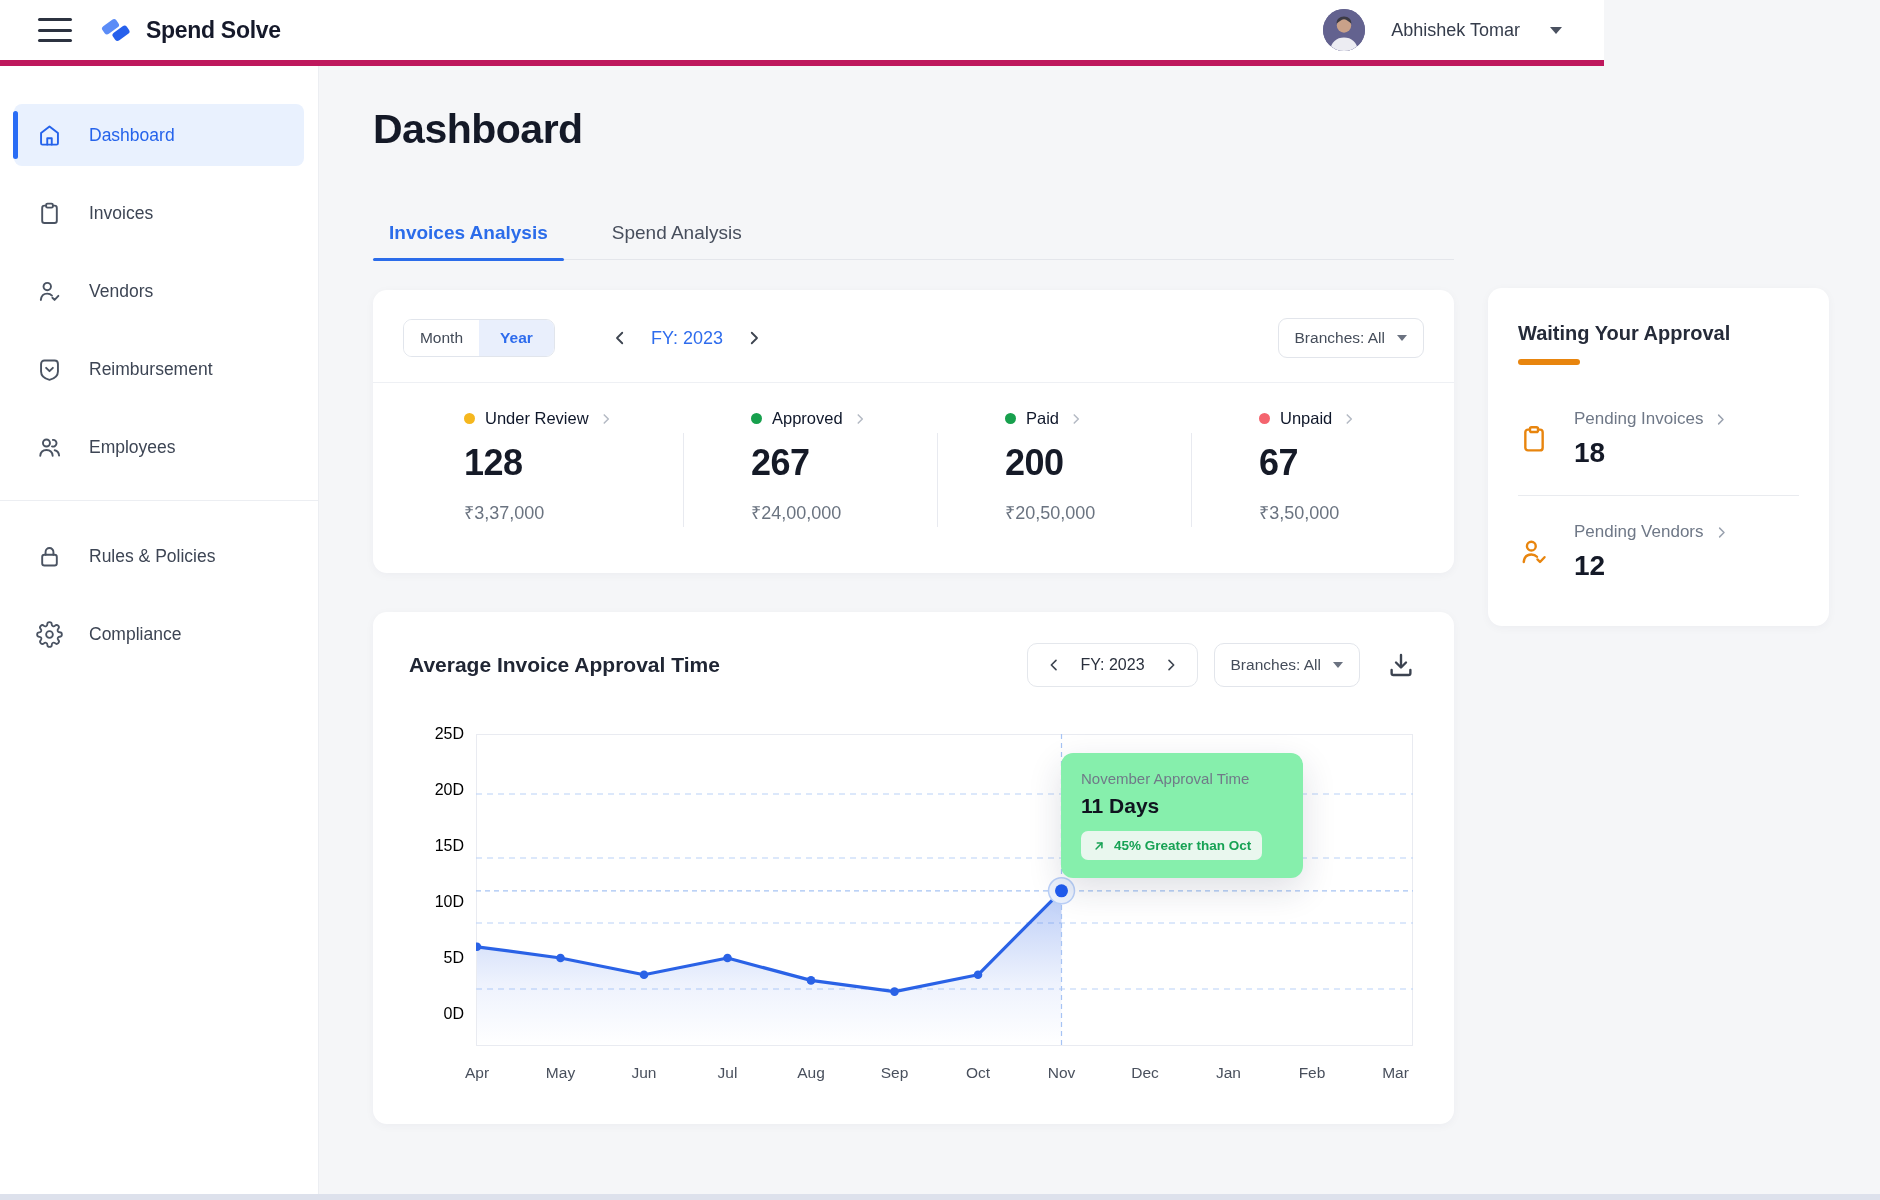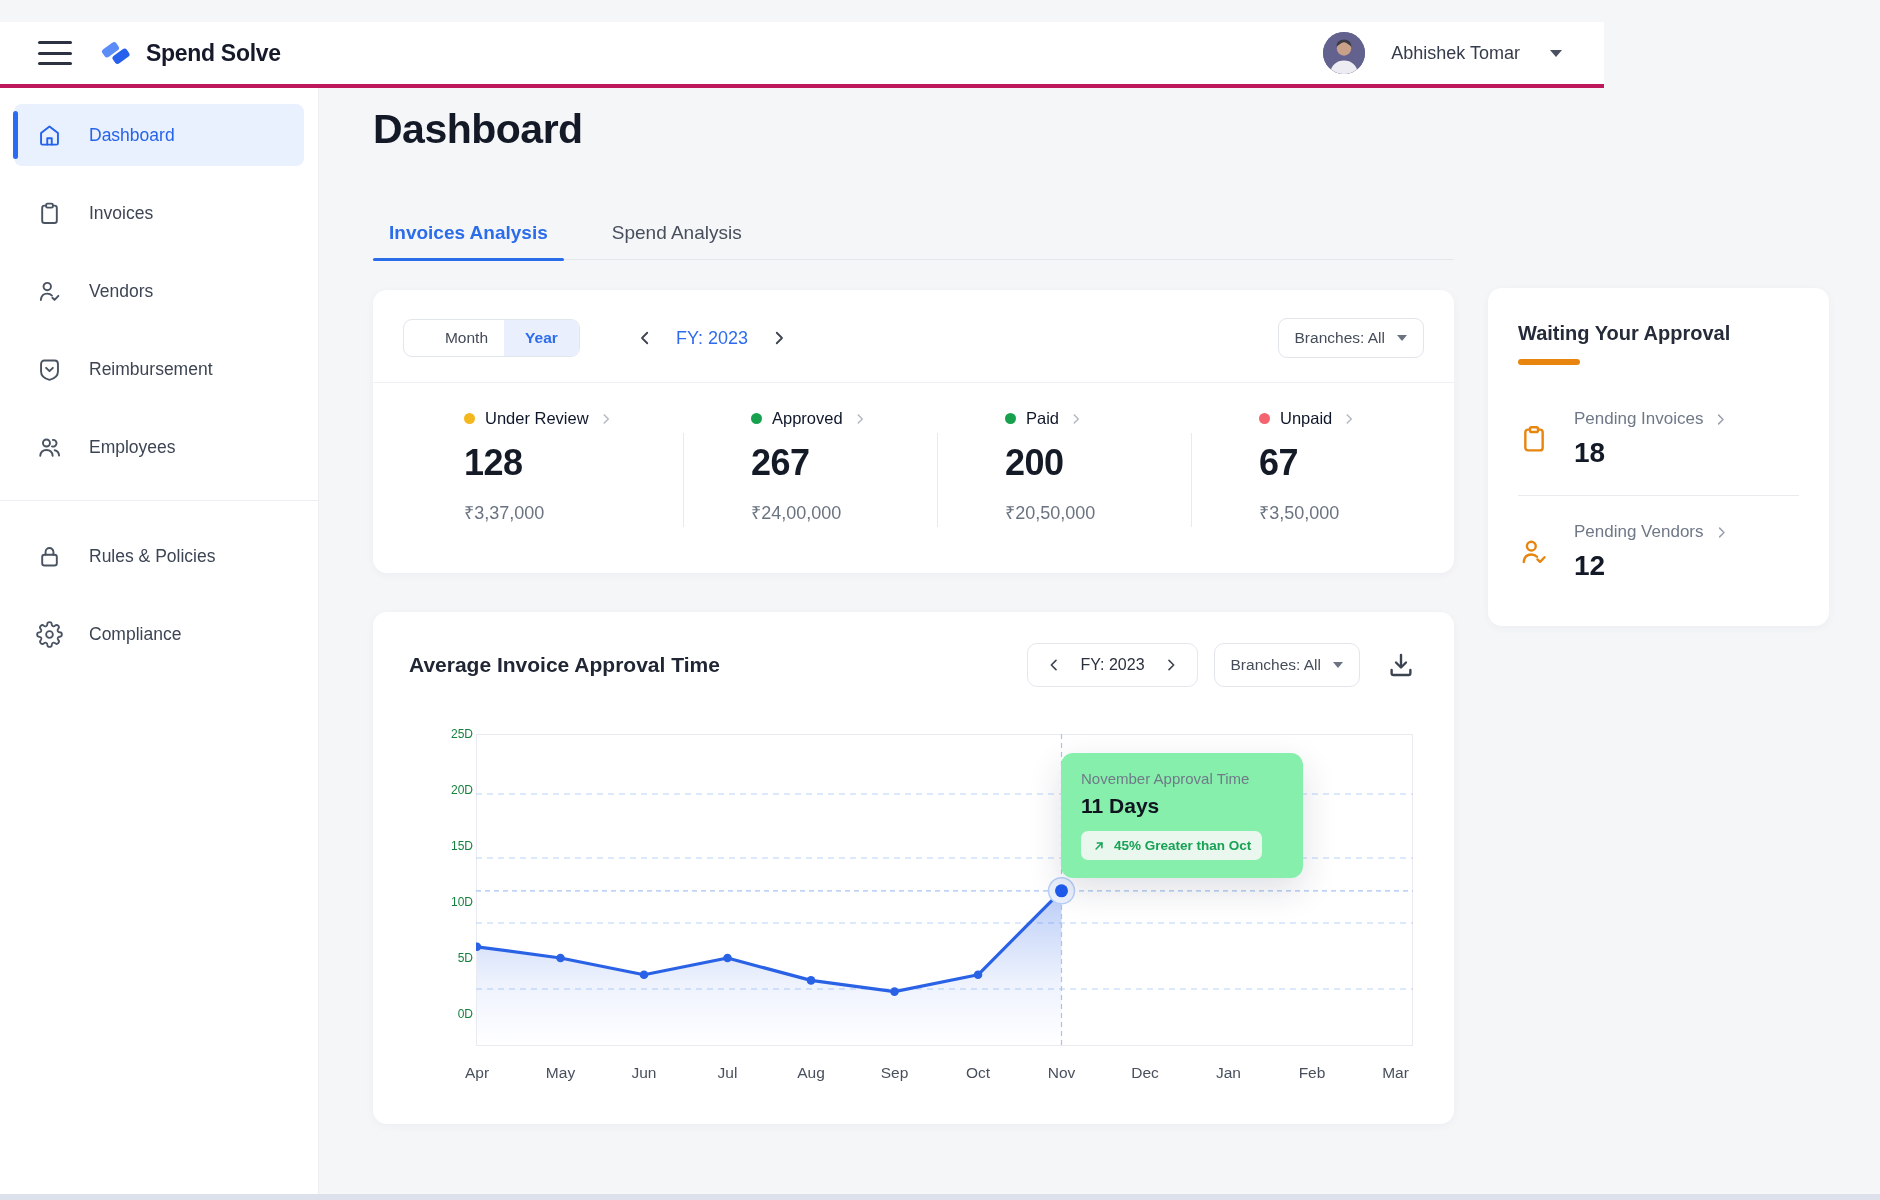--- a/index.html
+++ b/index.html
@@ -1,20 +1,20 @@
 <!DOCTYPE html>
 <html><head>
 <meta charset="utf-8">
 <style>
   * { margin:0; padding:0; box-sizing:border-box; }
   html,body { width:1880px; height:1200px; }
   body { font-family:"Liberation Sans", sans-serif; background:#f5f6f8; position:relative; overflow:hidden; color:#1b2132; }
 
   
-  .topbar { position:absolute; left:0; top:0; width:1604px; height:66px; background:#fff; border-bottom:4px solid #be185d; z-index:20; display:flex; align-items:center;margin-top:22px; }
+  .topbar { position:absolute; left:0; top:0; width:1604px; height:66px; background:#fff; border-bottom:6px solid #be185d; z-index:20; display:flex; align-items:center; }
   .hamburger { margin-left:38px; width:34px; height:24px; display:flex; flex-direction:column; justify-content:space-between; cursor:pointer; }
   .hamburger span { display:block; height:3px; border-radius:2px; background:#2c3240; }
   .brand { display:flex; align-items:center; gap:12px; margin-left:26px; }
   .brand-name { font-size:23px; font-weight:700; color:#15192a; letter-spacing:-0.3px; }
   .topbar-right { margin-left:auto; margin-right:42px; display:flex; align-items:center; gap:26px; cursor:pointer; }
   .avatar { width:42px; height:42px; border-radius:50%; overflow:hidden; background:#63628f; flex:0 0 auto; }
   .user-name { font-size:18px; color:#353c4b; font-weight:500; }
   .caret { width:0; height:0; border-left:6px solid transparent; border-right:6px solid transparent; border-top:7px solid #4a5160; margin-left:4px; }
 
   
@@ -34,21 +34,21 @@
   .tabs { position:absolute; left:53px; top:148px; width:1081px; height:46px; display:flex; gap:32px; border-bottom:1.5px solid #e4e6eb; }
   .tab { font-size:19px; padding:8px 16px 0 16px; color:#474e5c; cursor:pointer; position:relative; }
   .tab.active { color:#2b6cea; font-weight:600; }
   .tab.active::after { content:""; position:absolute; left:0; right:0; bottom:-2px; height:3.5px; border-radius:3px; background:#2b6cea; }
 
   .card { position:absolute; background:#fff; border-radius:14px; box-shadow:0 2px 10px rgba(25,35,65,0.04); }
 
   
   .stats-card { left:53px; top:224px; width:1081px; height:283px; padding:28px 30px 0 30px; }
   .filter-row { display:flex; align-items:center; height:40px; }
-  .toggle { display:flex; border:1px solid #e1e5ec; border-radius:9px; overflow:hidden; height:38px;padding-left:25px; }
+  .toggle { display:flex; border:1px solid #e1e5ec; border-radius:9px; overflow:hidden; height:38px; }
   .toggle button { width:75px; border:none; background:#fff; font-family:inherit; font-size:15.5px; color:#424a57; cursor:pointer; }
   .toggle button.selected { background:#e9effc; color:#2e6ced; font-weight:600; }
   .fy-group { display:flex; align-items:center; gap:22px; margin-left:56px; }
   .chev-btn { background:none; border:none; cursor:pointer; color:#3d4450; width:18px; height:18px; padding:0; display:flex; align-items:center; }
   .fy-label { font-size:18px; color:#2e6ced; font-weight:500; }
   .branches-pill { margin-left:auto; height:40px; border:1px solid #e2e5eb; border-radius:9px; background:#fff; display:flex; align-items:center; gap:12px; padding:0 16px; font-size:15.5px; color:#454d5a; cursor:pointer; font-family:inherit; }
   .branches-pill .caret { border-top-color:#6b7280; border-left-width:5px; border-right-width:5px; border-top-width:6px; margin-left:0; }
   .stats-divider { height:1px; background:#eef0f4; margin:24px -30px 0 -30px; }
   .stats-row { display:flex; padding-top:26px; position:relative; }
   .stat { position:relative; }
@@ -79,21 +79,21 @@
   
   .chart-card { left:53px; top:546px; width:1081px; height:512px; }
   .chart-header { position:absolute; left:36px; right:38px; top:30px; height:46px; display:flex; align-items:center; }
   .chart-title { font-size:21px; font-weight:600; color:#202634; }
   .chart-controls { margin-left:auto; display:flex; align-items:center; gap:16px; }
   .fy-pill { height:44px; border:1px solid #e4e7ec; border-radius:10px; background:#fff; display:flex; align-items:center; gap:18px; padding:0 18px; }
   .fy-pill .fy2 { font-size:16px; color:#2a303d; }
   .dl-btn { background:none; border:none; cursor:pointer; color:#3c4350; width:30px; height:30px; padding:0; margin-left:10px; }
   .chart-body { position:absolute; inset:0; }
   #plot { position:absolute; left:103px; top:122px; }
-  .y-tick { position:absolute; left:28px; width:72px; text-align:right; font-size:12px; color:#15803d; height:20px; line-height:20px; }
+  .y-tick { position:absolute; left:19px; width:72px; text-align:right; font-size:16px; color:#000000; height:20px; line-height:20px; }
   .x-tick { position:absolute; top:452px; transform:translateX(-50%); font-size:15.5px; color:#49505d; }
   .tooltip { position:absolute; left:688px; top:141px; width:242px; background:#86efac; border-radius:12px; box-shadow:0 12px 34px rgba(25,35,70,0.14); padding:17px 20px 18px 20px; z-index:5; }
   .tt-title { font-size:15px; color:#707a88; }
   .tt-value { font-size:21px; font-weight:700; color:#10141f; margin-top:7px; }
   .tt-badge { display:inline-flex; align-items:center; gap:8px; margin-top:13px; padding:7px 11px; border-radius:7px; font-size:13.5px; font-weight:600; }
   .bottom-strip { position:absolute; left:0; right:0; bottom:0; height:6px; background:#dde1ec; z-index:30; }
 
   svg.ic { display:block; width:100%; height:100%; }
 </style>
 </head>

